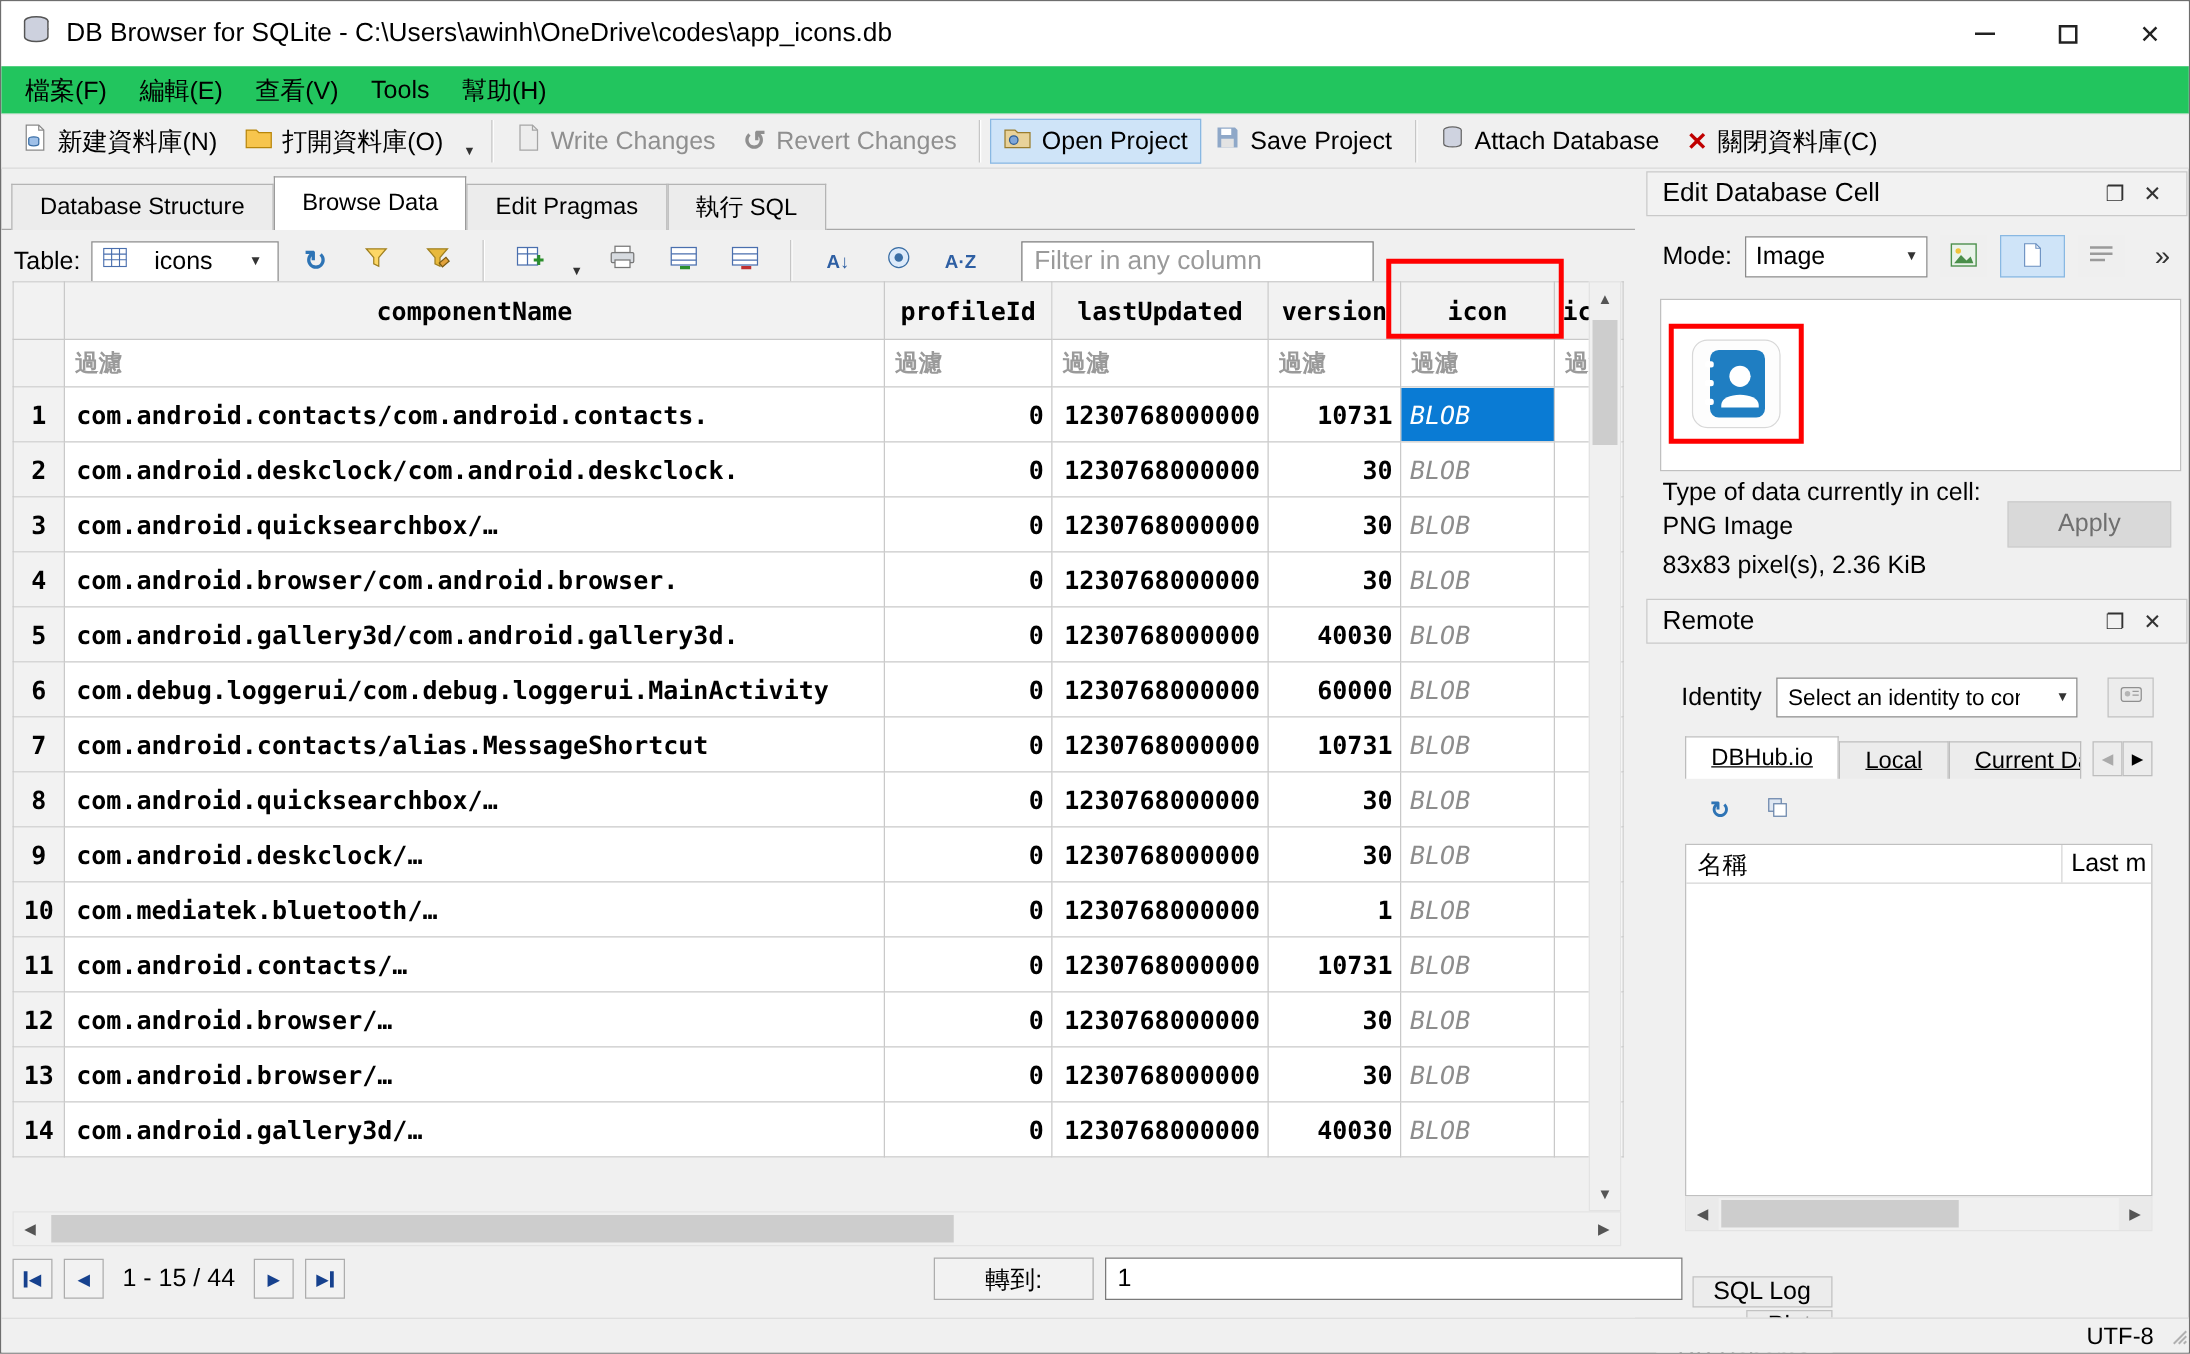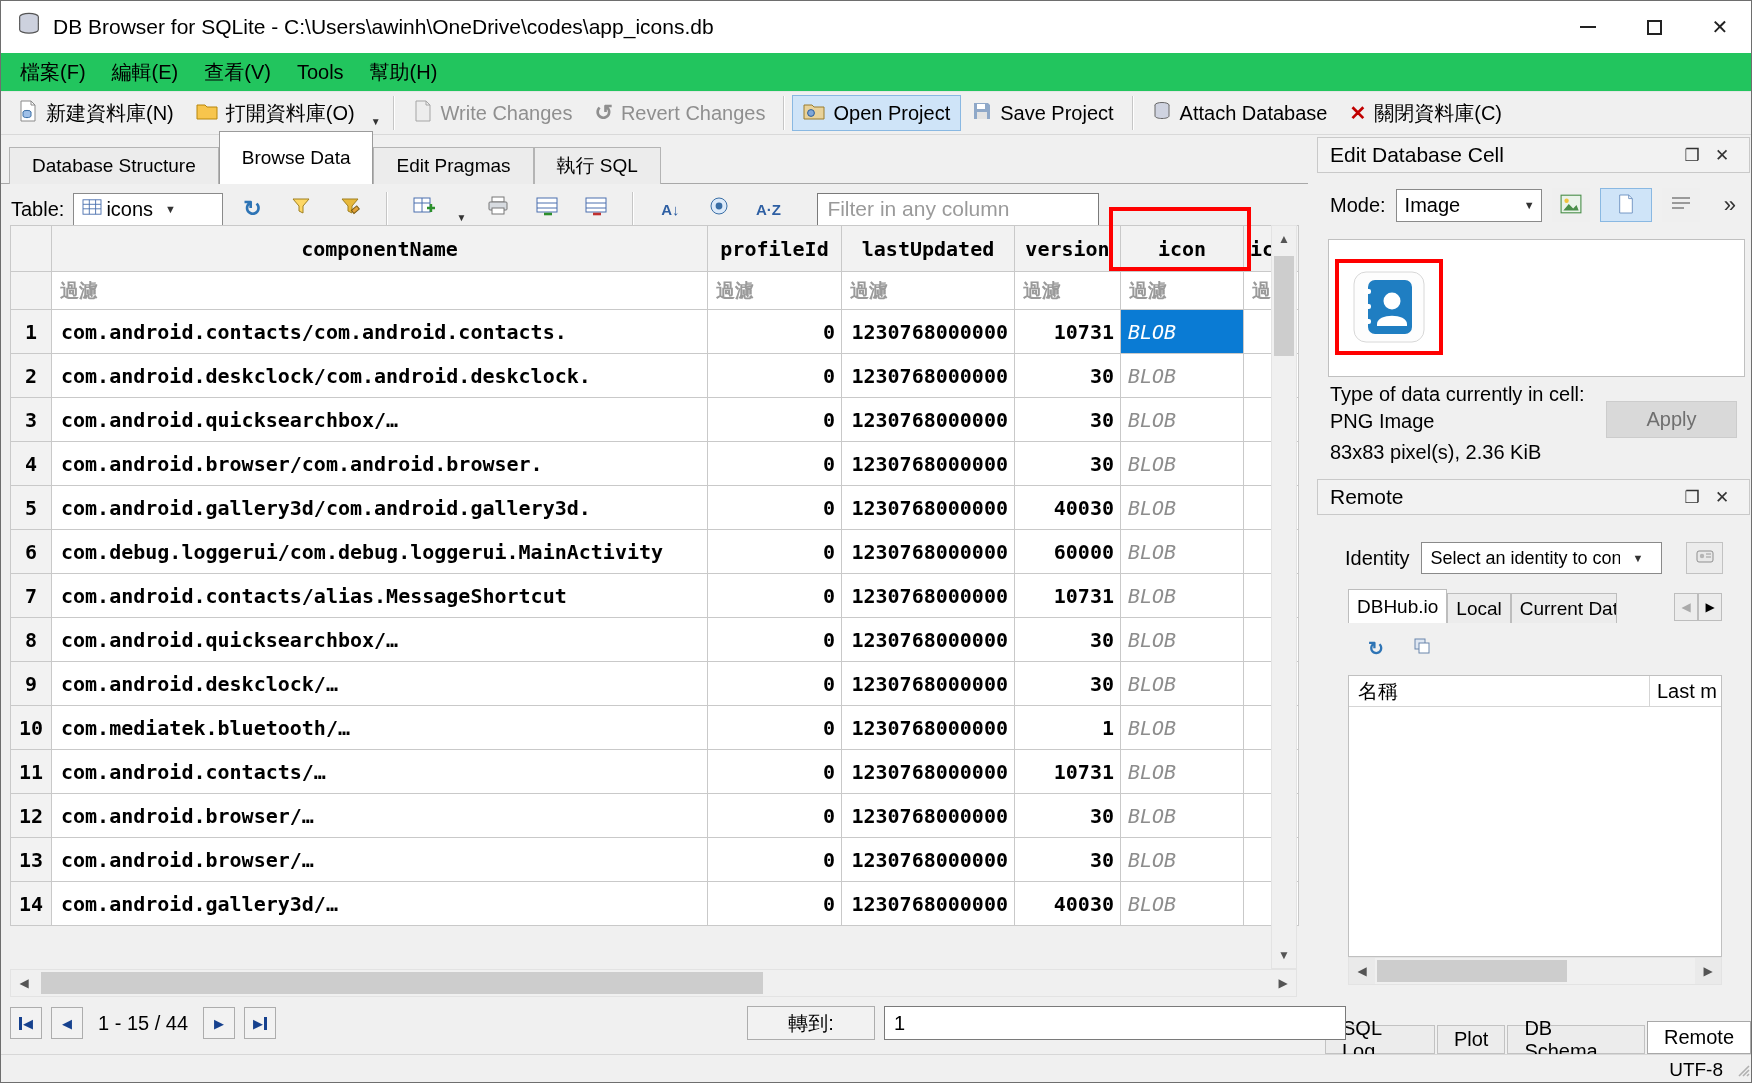--- a/index.html
+++ b/index.html
@@ -34,30 +34,30 @@
   .tbtn.highlight { background:#cfe4f8; border-color:#89b8e2; }
   .tbtn.graytext { color:#8f8f8f; }
   .tsep { width:0; border-left:1px solid #c6c6c6; border-right:1px solid #ffffff;
     height:34px; margin:0 7px; }
   .drop-arrow { font-size:11px; color:#333; }
 
   
   #maintabs { left:8px; top:140px; height:43px; display:flex; align-items:flex-end; z-index:4; }
   .mtab { padding:0 22px; font-size:19px; height:37px; display:flex; align-items:center;
     background:#ececec; border:1px solid #b4b4b4; border-bottom:none; margin-right:0px; color:#000; }
-  .mtab.active { background:#fff; height:53px; border-color:#9b9b9b; position:relative; z-index:5; }
+  .mtab.active { background:#fff; height:43px; border-color:#9b9b9b; position:relative; z-index:5; }
 
   #browsepanel { left:0; top:182px; width:1307px; height:871px; background:#f0f0f0;
     border-top:1px solid #a8a8a8; z-index:1; }
 
   
   #browsetoolbar { left:10px; top:190px; height:36px; display:flex; align-items:center;
     gap:9px; font-size:20px; z-index:2; }
   .combo { background:#fff; border:1px solid #8a8a8a; height:33px; display:flex;
-    align-items:center; padding:0 6px 0 8px; gap:4px; font-size:20px; }
+    align-items:center; padding:0 6px 0 8px; gap:21px; font-size:20px; }
   .combo .carrow { font-size:11px; color:#333; margin-left:8px; }
   .ibtn { width:40px; height:34px; display:flex; align-items:center; justify-content:center;
     background:transparent; border:1px solid transparent; font-size:22px; }
   .glyph-blue { color:#2e74b5; font-weight:bold; }
   .glyph-gray { color:#8f8f8f; font-weight:bold; }
   .mini-label { font-size:15px; font-weight:bold; color:#2e5fa3; }
   #filterinput { width:282px; height:33px; border:1px solid #7a7a7a; font-size:21px;
     padding:0 9px; color:#444; background:#fff; margin-left:20px; }
   #filterinput::placeholder { color:#9a9a9a; }
 
@@ -134,39 +134,39 @@
     align-items:center; justify-content:center; }
 
   #rmheader { left:1316px; top:478px; width:433px; height:36px; }
   #rmidentity { left:1344px; top:540px; height:34px; display:flex; align-items:center;
     gap:12px; font-size:20px; }
   #idcombo { width:241px; height:32px; overflow:hidden; }
   #idcombo .idtext { overflow:hidden; white-space:nowrap; width:190px; font-size:18px; }
   #idbtn { width:37px; height:32px; background:#ececec; border:1px solid #c2c2c2;
     display:flex; align-items:center; justify-content:center; margin-left:12px; }
   #rmtabs { left:1347px; top:588px; height:34px; display:flex; align-items:flex-end; }
-  .rtab { padding:0 8px; height:30px; display:flex; align-items:center; font-size:19px;
-    background:#ececec; border:1px solid #bdbdbd; border-bottom:none; white-space:nowrap; overflow:hidden; }
+  .rtab { padding:0 20px; height:30px; display:flex; align-items:center; font-size:19px;
+    background:#ececec; border:1px solid #bdbdbd; border-bottom:none; white-space:nowrap; overflow:hidden;text-decoration:underline; }
   .rtab.active { background:#fff; height:34px; }
   .rtab.clippedtab { max-width:106px; }
   .spinbtn { width:24px; height:28px; background:#ececec; border:1px solid #bdbdbd;
     display:flex; align-items:center; justify-content:center; font-size:12px; }
   #rmtabspin { left:1673px; top:592px; display:flex; }
   #rmicons { left:1360px; top:630px; display:flex; gap:16px; align-items:center; }
   #rmlist { left:1347px; top:674px; width:374px; height:282px; background:#fff;
     border:1px solid #c0c0c0; }
   #rmlisthead { display:flex; height:31px; border-bottom:1px solid #d5d5d5;
     font-size:20px; align-items:center; }
   #rmlisthead .c1 { width:301px; padding-left:9px; border-right:1px solid #d5d5d5;
     height:100%; display:flex; align-items:center; }
   #rmlisthead .c2 { flex:1; padding-left:7px; overflow:hidden; white-space:nowrap; height:100%;
     display:flex; align-items:center; }
 
   
-  #docktabs { left:1324px; top:1020px; height:33px; display:flex; align-items:flex-end; gap:2px; }
+  #docktabs { left:1324px; top:1020px; height:33px; display:flex; align-items:flex-end; gap:2px;flex-direction:column; }
   .dtab { padding:0 16px; height:29px; display:flex; align-items:center; font-size:20px;
     background:#ececec; border:1px solid #c2c2c2; }
   .dtab.active { background:#fff; height:33px; border-color:#a8a8a8; }
 
   
   #statusbar { left:0; top:1053px; width:1752px; height:30px; background:#f0f0f0;
     border-top:1px solid #d7d7d7; display:flex; align-items:center; }
   #encoding { position:absolute; right:30px; font-size:19px; color:#000; }
   #grip { position:absolute; right:2px; bottom:2px; }
 

